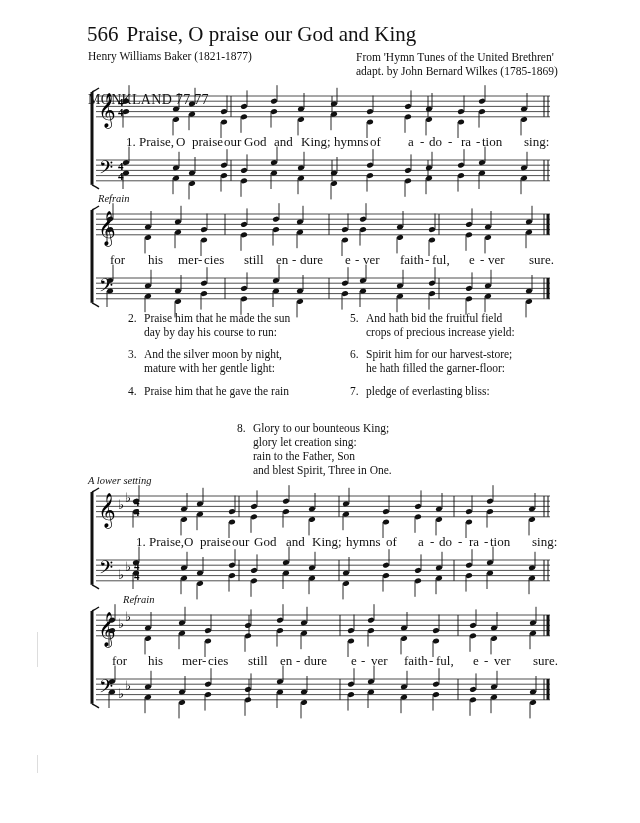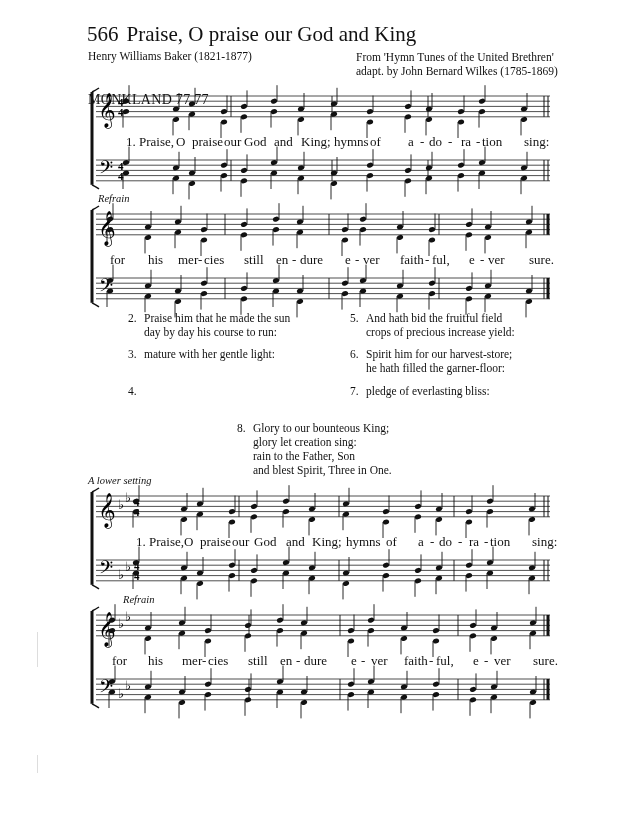--- a/index.html
+++ b/index.html
@@ -361,24 +361,26 @@
     </div>
   </div>
 
 <div class="verse" style="left:128px;top:311px;">
   <span class="vn">2.</span>
   <div class="vl">Praise him that he made the sun</div>
   <div class="vl">day by day his course to run:</div>
 </div>
 <div class="verse" style="left:128px;top:347px;">
   <span class="vn">3.</span>
+  <div class="vl">And the silver moon by night,</div>
   <div class="vl">mature with her gentle light:</div>
 </div>
 <div class="verse" style="left:128px;top:384px;">
   <span class="vn">4.</span>
+  <div class="vl">Praise him that he gave the rain</div>
 </div>
 <div class="verse" style="left:350px;top:311px;">
   <span class="vn">5.</span>
   <div class="vl">And hath bid the fruitful field</div>
   <div class="vl">crops of precious increase yield:</div>
 </div>
 <div class="verse" style="left:350px;top:347px;">
   <span class="vn">6.</span>
   <div class="vl">Spirit him for our harvest-store;</div>
   <div class="vl">he hath filled the garner-floor:</div>

